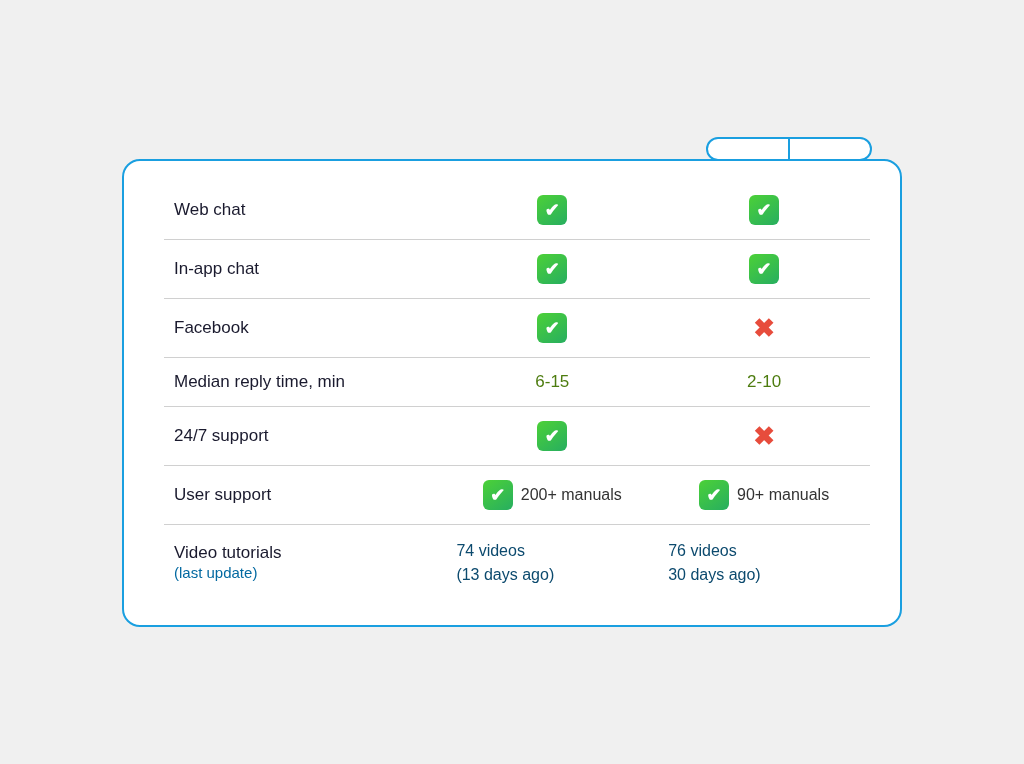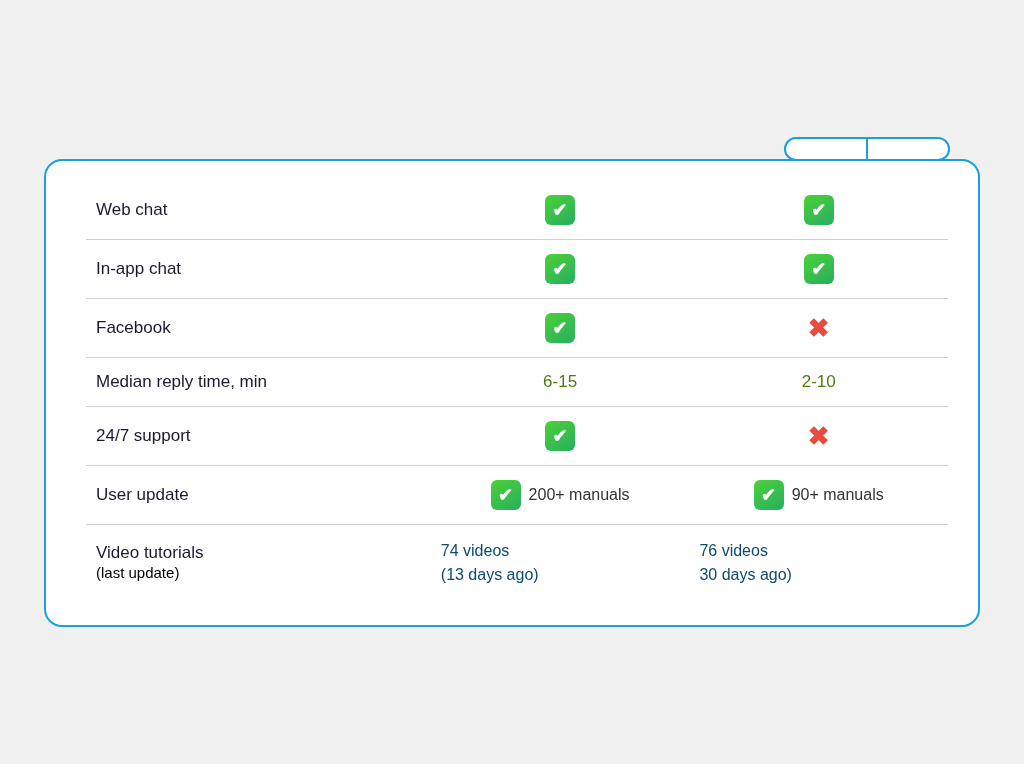--- a/index.html
+++ b/index.html
@@ -13,21 +13,21 @@
       display: flex;
       align-items: center;
       justify-content: center;
       min-height: 100vh;
       font-family: -apple-system, BlinkMacSystemFont, 'Segoe UI', Arial, sans-serif;
       padding: 20px;
     }
 
     .outer-wrapper {
       position: relative;
-      width: 936px;
+      width: 780px;
     }
 
     .header-row {
       display: flex;
       justify-content: flex-end;
       margin-bottom: -2px;
       position: relative;
       z-index: 2;
       padding-right: 10px;
     }
@@ -129,21 +129,21 @@
 
     .video-cell {
       font-size: 16px;
       color: #0c4a6e;
       text-align: left;
       line-height: 1.5;
     }
 
     .feature-subtext {
       font-size: 15px;
-      color: #000000;
+      color: #0369a1;
     }
   </style>
 </head>
 <body>
 
 <div class="outer-wrapper">
   <div class="header-row">
     <div class="header-tabs">
       <div class="header-tab"></div>
       <div class="header-tab"></div>
@@ -172,21 +172,21 @@
             <td class="col-feature">Median reply time, min</td>
             <td class="col-lh"><span class="text-value">6-15</span></td>
             <td class="col-sk"><span class="text-value">2-10</span></td>
           </tr>
           <tr>
             <td class="col-feature">24/7 support</td>
             <td class="col-lh"><span class="check-icon">✔</span></td>
             <td class="col-sk"><span class="cross-icon">✖</span></td>
           </tr>
           <tr>
-            <td class="col-feature">User update</td>
+            <td class="col-feature">User support</td>
             <td class="col-lh">
               <div class="manuals-cell">
                 <span class="check-icon">✔</span>
                 <span>200+ manuals</span>
               </div>
             </td>
             <td class="col-sk">
               <div class="manuals-cell">
                 <span class="check-icon">✔</span>
                 <span>90+ manuals</span>

